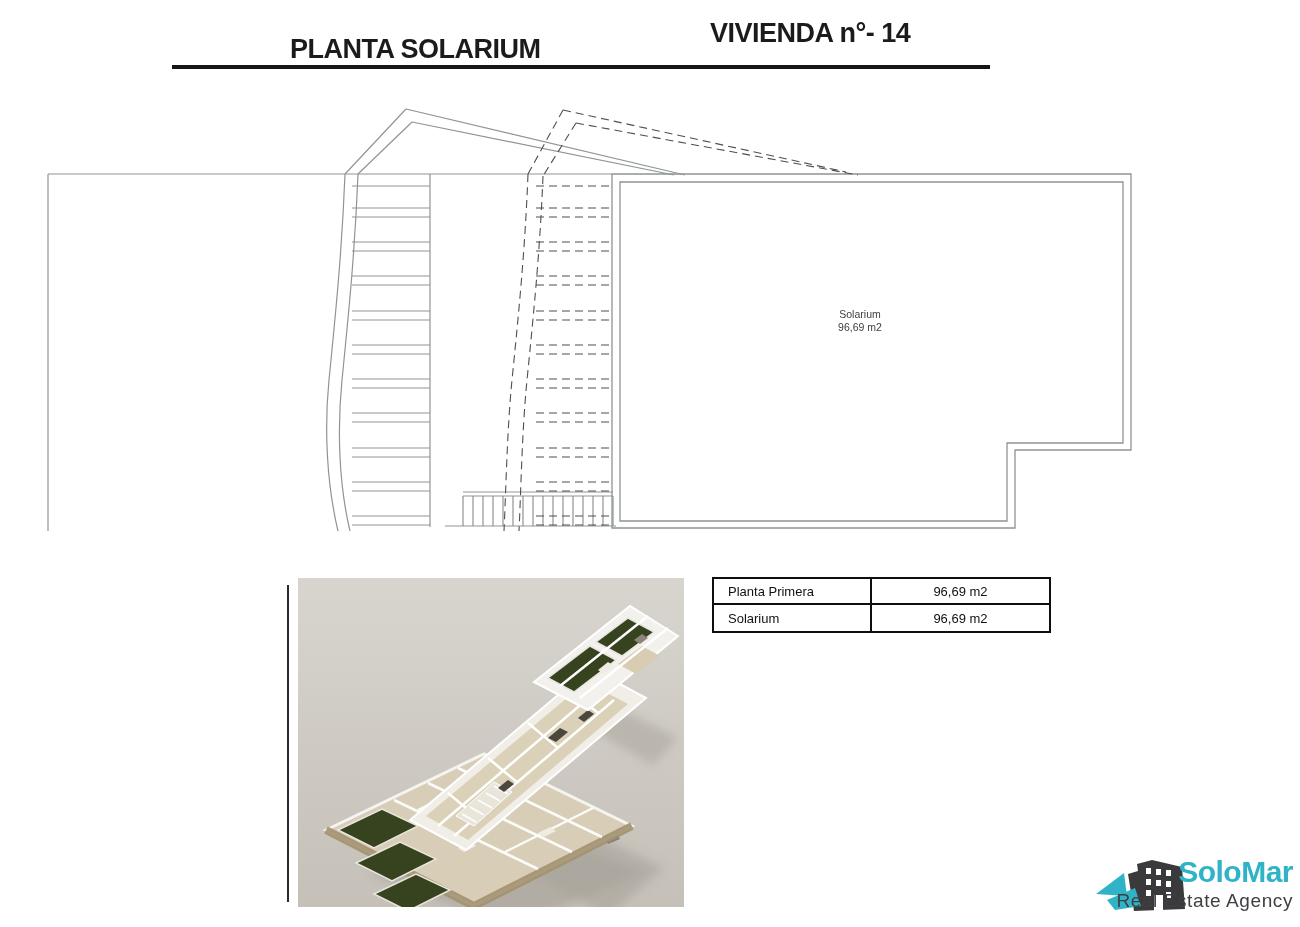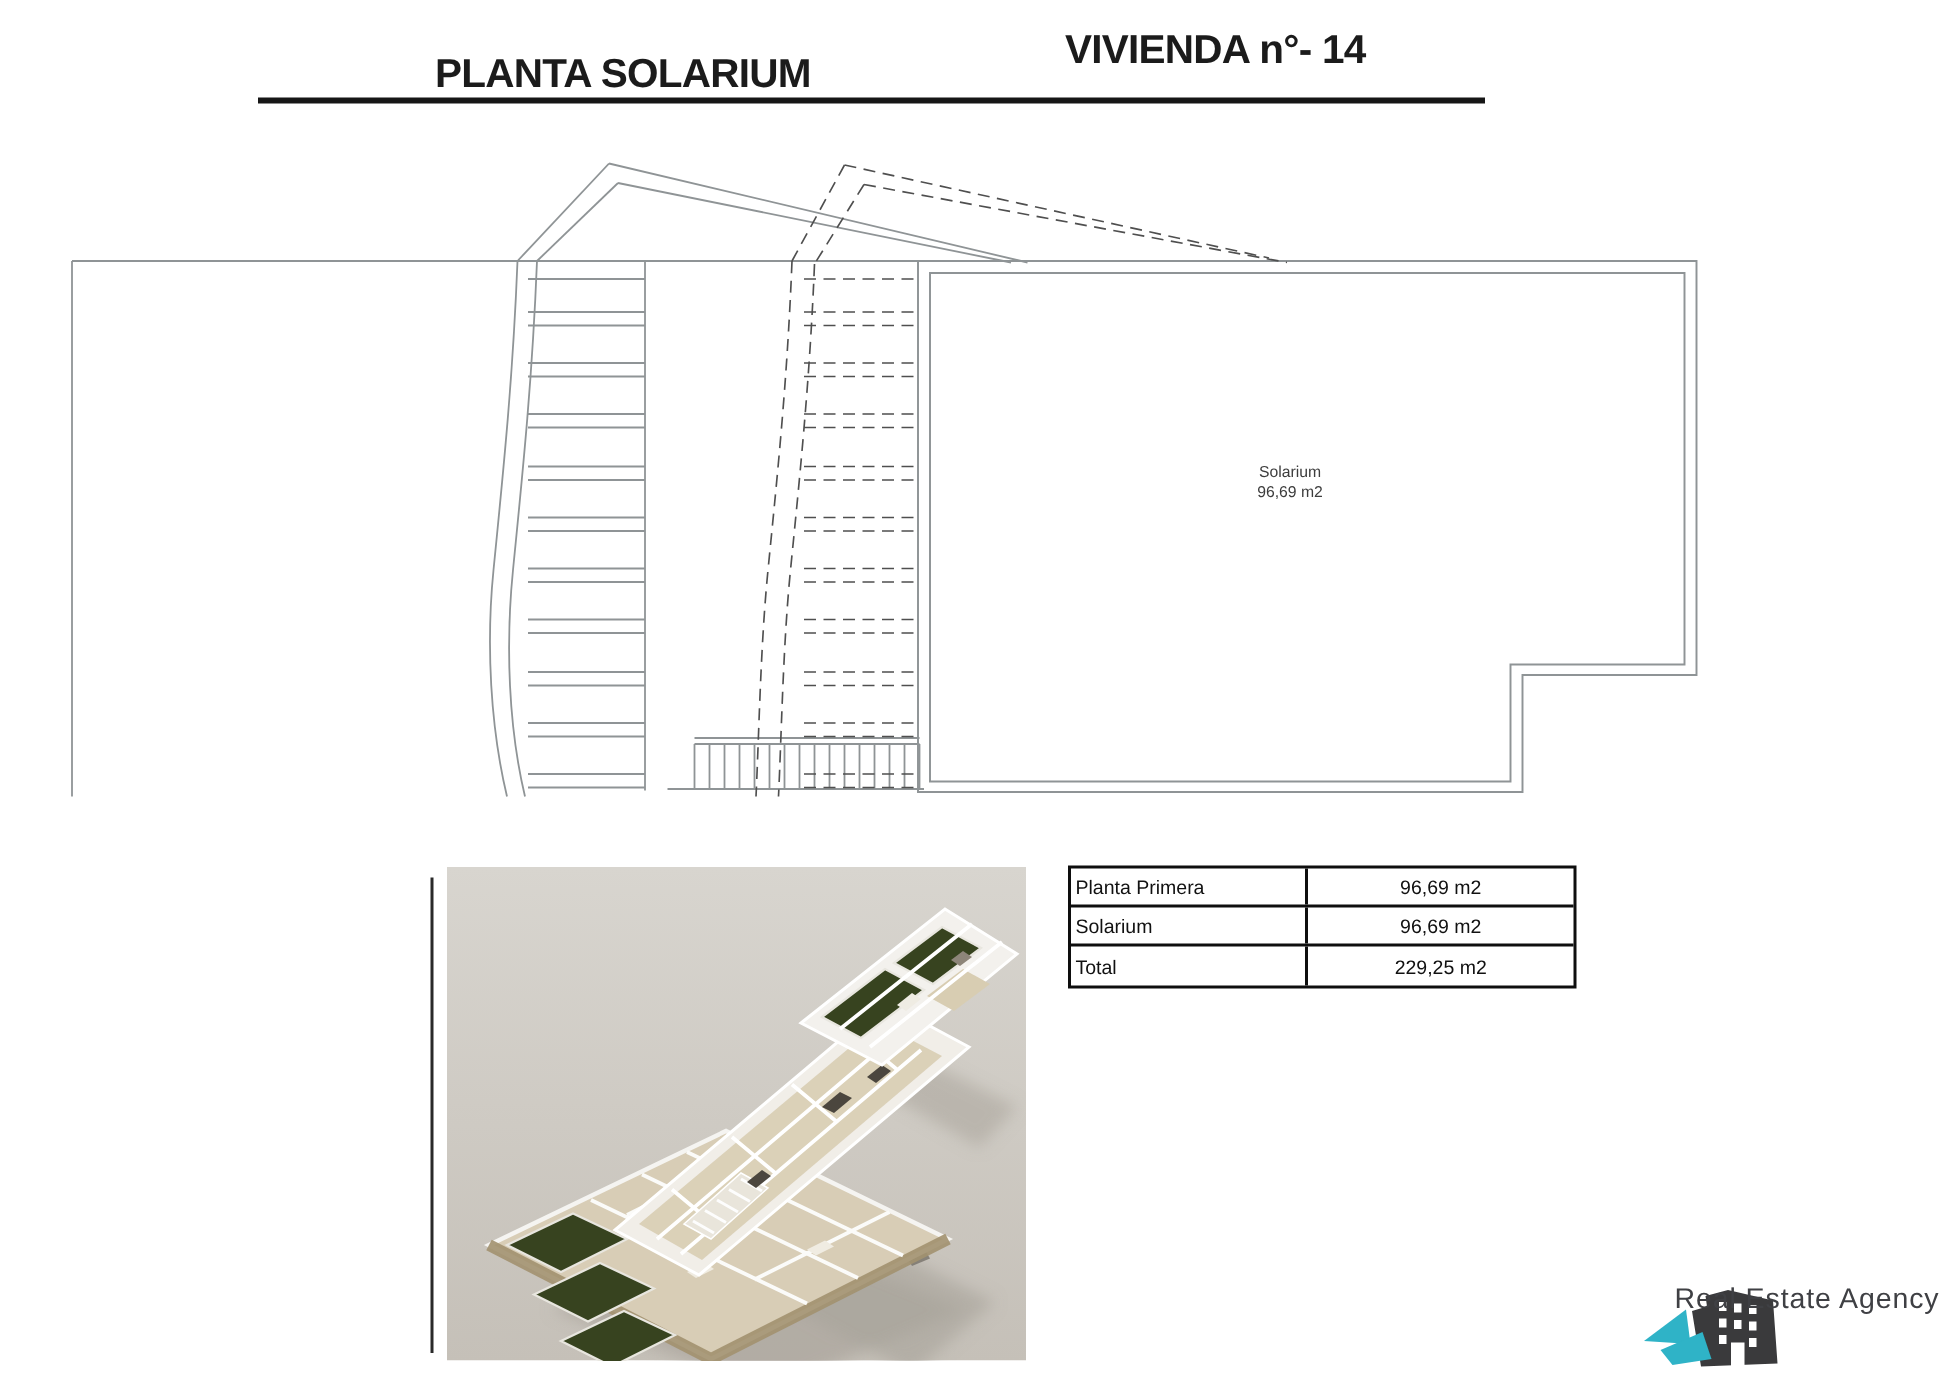--- a/index.html
+++ b/index.html
@@ -38,21 +38,21 @@
   }
   .sup-header {
     height:25px; background:#eaeaea; border-bottom:2px solid #0e0e0e;
     display:flex; align-items:center; justify-content:center;
     font-size:15.5px; color:#1a1a1a;
   }
   .sup-row { display:flex; height:26px; border-bottom:2px solid #0e0e0e; }
   .sup-row:last-child { border-bottom:none; }
   .sup-label {
     flex:0 0 158px; border-right:2px solid #0e0e0e;
-    display:flex; align-items:center; padding-left:3px;
+    display:flex; align-items:center; padding-left:14px;
     font-size:13px; color:#111;
   }
   .sup-value {
     flex:1; display:flex; align-items:center; justify-content:center;
     font-size:13px; color:#111;
   }
   
   .logo-icon { position:absolute; left:1094px; top:854px; }
   .logo-text {
     position:absolute; right:7px; top:855px; width:210px; text-align:right;
@@ -179,37 +179,34 @@
 
 <div class="sup-table">
   <div class="sup-row">
     <div class="sup-label">Planta Primera</div>
     <div class="sup-value">96,69 m2</div>
   </div>
   <div class="sup-row">
     <div class="sup-label">Solarium</div>
     <div class="sup-value">96,69 m2</div>
   </div>
-  <div class="sup-row">
-    <div class="sup-label">Total</div>
-    <div class="sup-value">229,25 m2</div>
-  </div>
 </div>
 
 <svg class="logo-icon" width="100" height="65" viewBox="0 0 100 65">
   <polygon points="34,20 44,17 43,10 58,6 88,13 91,55 40,57" fill="#3a3a3c"></polygon>
   <g fill="#ffffff">
     <rect x="52" y="14" width="5" height="6"></rect>
     <rect x="62" y="15" width="5" height="6"></rect>
     <rect x="72" y="16" width="5" height="6"></rect>
     <rect x="52" y="25" width="5" height="6"></rect>
     <rect x="62" y="26" width="5" height="6"></rect>
     <rect x="72" y="27" width="5" height="6"></rect>
     <rect x="52" y="36" width="5" height="6"></rect>
     <rect x="72" y="38" width="5" height="6"></rect>
     <rect x="60" y="41" width="9" height="16"></rect>
   </g>
   <polygon points="2,40 30,19 33,42" fill="#2fb3c7"></polygon>
   <polygon points="13,46 41,34 47,52 21,56" fill="#2fb3c7"></polygon>
 </svg>
 <div class="logo-text">
+  <div class="brand" style="color:#2fb3c7">SoloMar</div>
   <div class="tagline" style="color:#3f4044">Real Estate Agency</div>
 </div>
 
 </body></html>

